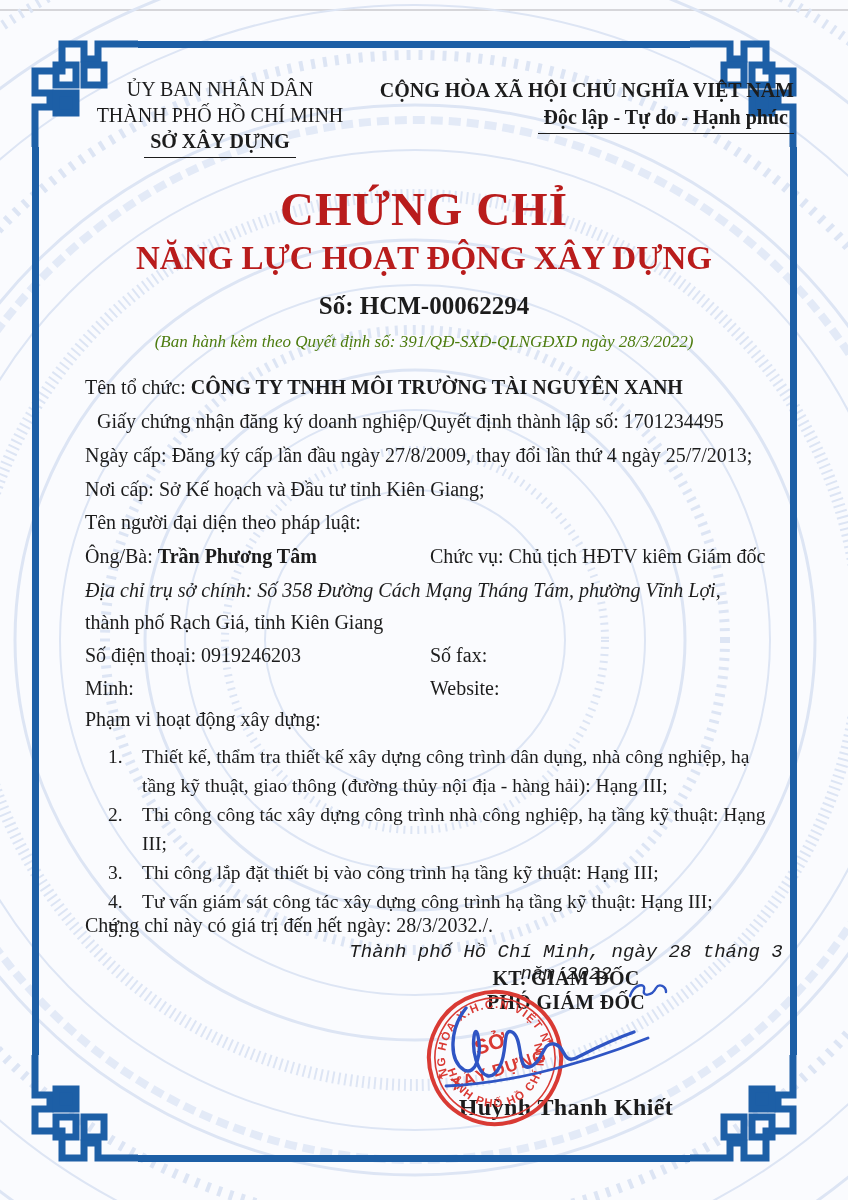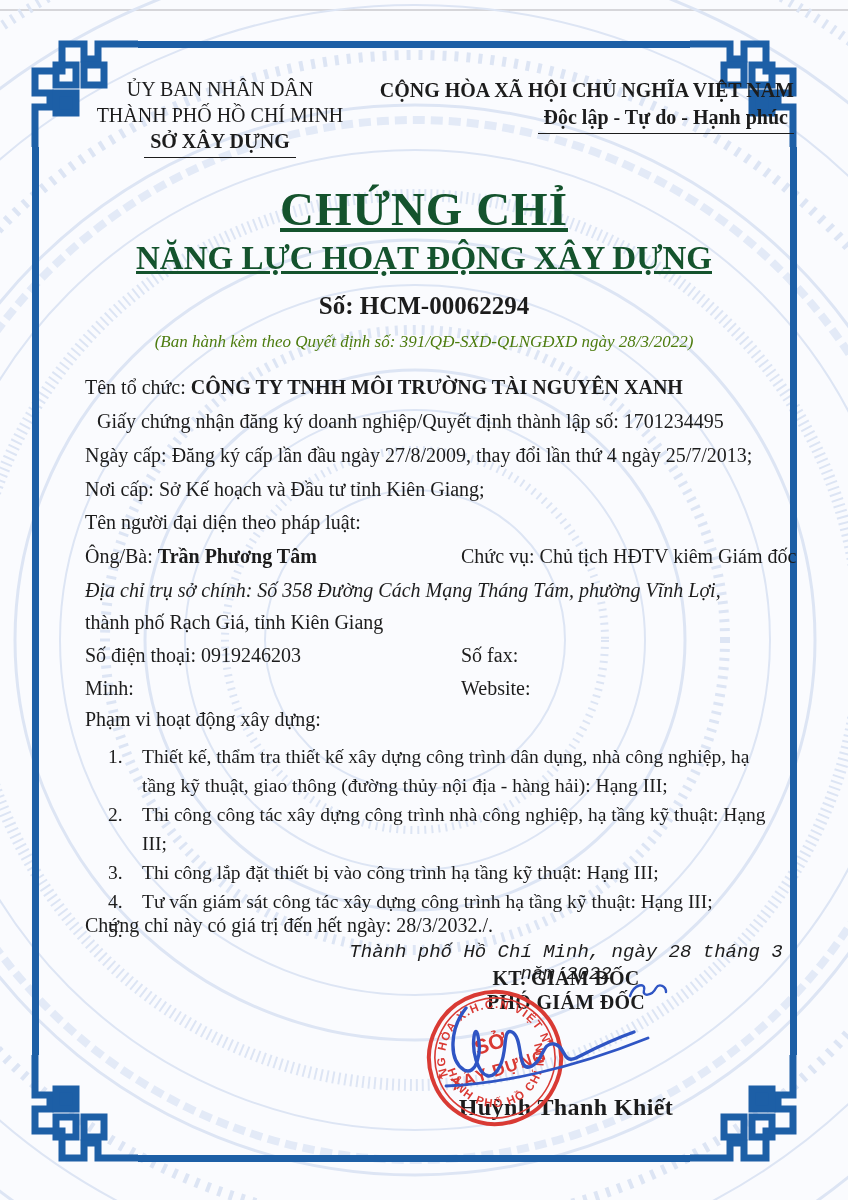--- a/index.html
+++ b/index.html
@@ -11,32 +11,32 @@
   }
   .scan-edge{position:absolute;left:0;top:9px;width:100%;height:2px;background:#c9c9ce;opacity:.75;}
   .wm{position:absolute;left:0;top:0;z-index:0;}
   .frame-line{position:absolute;background:#1d5fa6;z-index:1;}
   .corner{position:absolute;width:112px;height:112px;z-index:1;}
   .layer{position:absolute;left:0;top:0;width:100%;height:100%;z-index:2;}
   .abs{position:absolute;}
   .ctr{text-align:center;}
   .b{font-weight:bold;}
   .i{font-style:italic;}
-  .red{color:#14532d;text-decoration:underline;}
+  .red{color:#b91c1c;}
   .underlined{display:inline-block;border-bottom:1.6px solid #1c1c1c;padding:0 6px 3px 6px;}
   .issuer{left:88px;top:76px;width:264px;font-size:20px;line-height:26px;}
   .national{left:378px;top:78px;width:416px;text-align:right;}
   .national .l1{font-size:20px;line-height:25px;}
   .national .l2{font-size:20px;line-height:25px;margin-top:2px;}
   .t-main{left:0;top:183px;width:100%;font-size:47px;letter-spacing:1px;line-height:52px;}
   .t-sub{left:0;top:239px;width:100%;font-size:33px;line-height:38px;}
   .t-num{left:0;top:291px;width:100%;font-size:25px;line-height:30px;}
   .t-note{left:0;top:331px;width:100%;font-size:17px;line-height:22px;color:#4d7c0f;}
   .row{left:85px;width:690px;font-size:20px;line-height:26px;white-space:nowrap;}
-  .col2{position:absolute;left:345px;top:0;white-space:nowrap;margin-left:31px;}
+  .col2{position:absolute;left:345px;top:0;white-space:nowrap;}
   .scope-label{left:85px;top:708px;font-size:20px;}
   .list{left:108px;top:742px;width:668px;font-size:19.5px;line-height:29px;}
   .li{position:relative;padding-left:34px;}
   .li .n{position:absolute;left:0;top:0;}
   .validity{left:85px;top:914px;font-size:20px;}
   .pdate{left:346px;top:941px;width:440px;font-size:19px;font-family:Liberation Mono, monospace;}
   .auth1{left:450px;top:967px;width:232px;font-size:20px;letter-spacing:.3px;}
   .auth2{left:450px;top:991px;width:232px;font-size:20px;letter-spacing:.3px;}
   .signer{left:440px;top:1094px;width:252px;font-size:24px;letter-spacing:.4px;}
   .stamp{left:413px;top:976px;width:164px;height:164px;z-index:3;}

